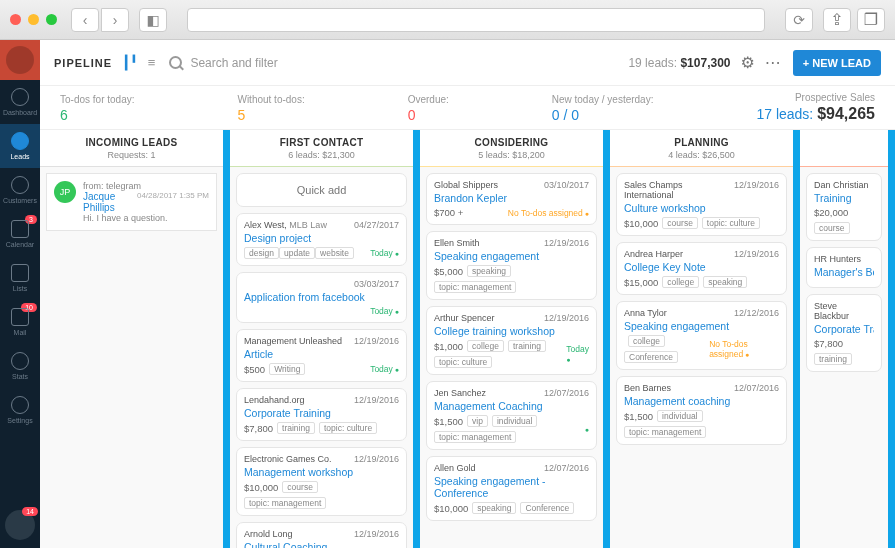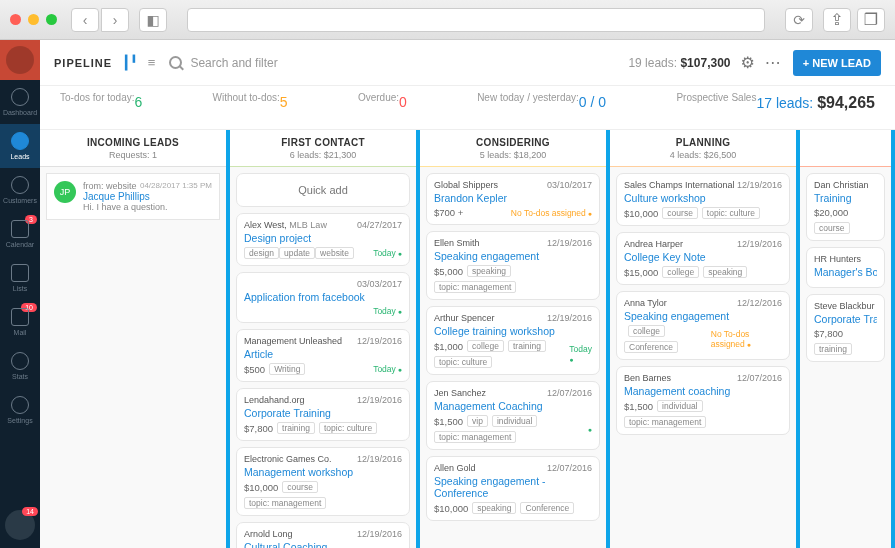--- a/index.html
+++ b/index.html
@@ -31,28 +31,28 @@
 .view-toggle { display:flex; gap:10px; margin-right:14px; align-items:center; font-size:13px; color:#999; }
 .vt-kanban { color:#1f88d7; font-weight:bold; }
 .search { flex:1; display:flex; align-items:center; color:#999; font-size:12px; }
 .search .mag { width:13px;height:13px; border:2px solid #999; border-radius:50%; margin-right:8px; position:relative; }
 .search .mag::after { content:""; position:absolute; width:5px; height:2px; background:#999; bottom:-2px; right:-4px; transform:rotate(45deg); }
 .lead-summary { font-size:12px; color:#999; margin-right:10px; }
 .lead-summary b { color:#333; font-weight:600; }
 .top-icons { display:flex; gap:10px; align-items:center; color:#777; margin-right:12px; }
 .new-lead-btn { background:#1f88d7; color:#fff; font-size:11px; font-weight:600; padding:7px 10px; border-radius:3px; cursor:pointer; }
 .statsbar { height:44px; display:flex; padding:6px 20px; border-bottom:1px solid #eee; font-size:10px; color:#999; justify-content:space-between; }
-.stat-blk { display:flex; flex-direction:row; }
+.stat-blk { display:flex; flex-direction:column;justify-content:flex-end; }
 .stat-blk .val { font-size:14px; margin-top:2px; }
 .stat-blk .c-green .val,.c-green { color:#2bb673; }
 .c-orange { color:#ffa726; } .c-red { color:#ff5252; } .c-blue { color:#1f88d7; }
 .stat-right { text-align:right; }
 .stat-right .val { font-size:14px; color:#333; }
 .board { flex:1; display:flex; overflow:hidden; background:#f9f9f9; }
-.col { border-right:4px solid #0ea5e9; display:flex; flex-direction:column; }
+.col { border-right:7px solid #0ea5e9; display:flex; flex-direction:column; }
 .col-0 { width:190px; } .col-1 { width:190px; } .col-2 { width:190px; } .col-3 { width:190px; } .col-4 { width:95px; }
 .col-head { text-align:center; padding:7px 0 6px; background:#fff; border-bottom:1.5px solid #e0e0e0; }
 .col-head .nm { font-size:10px; font-weight:700; letter-spacing:.3px; color:#333; }
 .col-head .st { font-size:9px; color:#888; margin-top:2px; }
 .col.c1 .col-head{border-bottom-color:#cde4b0;} .col.c2 .col-head{border-bottom-color:#ffe29a;} .col.c3 .col-head{border-bottom-color:#ffcf9e;} .col.c4 .col-head{border-bottom-color:#ffb199;}
 .col-body { flex:1; overflow-y:auto; padding:6px; }
 .card { background:#fff; border:1px solid #e5e5e5; border-radius:7px; padding:6px 7px; margin-bottom:6px; font-size:9.5px; position:relative; }
 .card.quick { text-align:center; color:#777; padding:10px; font-size:11px; }
 .card-top { display:flex; justify-content:space-between; color:#888; font-size:9px; margin-bottom:2px; }
 .card-title { color:#1f88d7; font-size:10.5px; margin-bottom:3px; display:block; }
@@ -178,21 +178,21 @@
     <div class="board">
       <div class="col col-0 c0">
         <div class="col-head">
             <div class="nm">INCOMING LEADS</div>
             <div class="st">Requests: 1</div>
           </div>
         <div class="col-body">
           <div class="incoming-card">
             <div class="jp-av">JP</div>
             <div class="inc-body">
-              <div><span>from: website</span><span class="dt">04/28/2017 1:35 PM</span></div>
+              <div><span>from: telegram</span><span class="dt">04/28/2017 1:35 PM</span></div>
               <div class="nm">Jacque Phillips</div>
               <div>Hi. I have a question.</div>
             </div>
           </div>
         </div>
       </div>
 
       <div class="col col-1 c1">
         <div class="col-head">
             <div class="nm">FIRST CONTACT</div>

